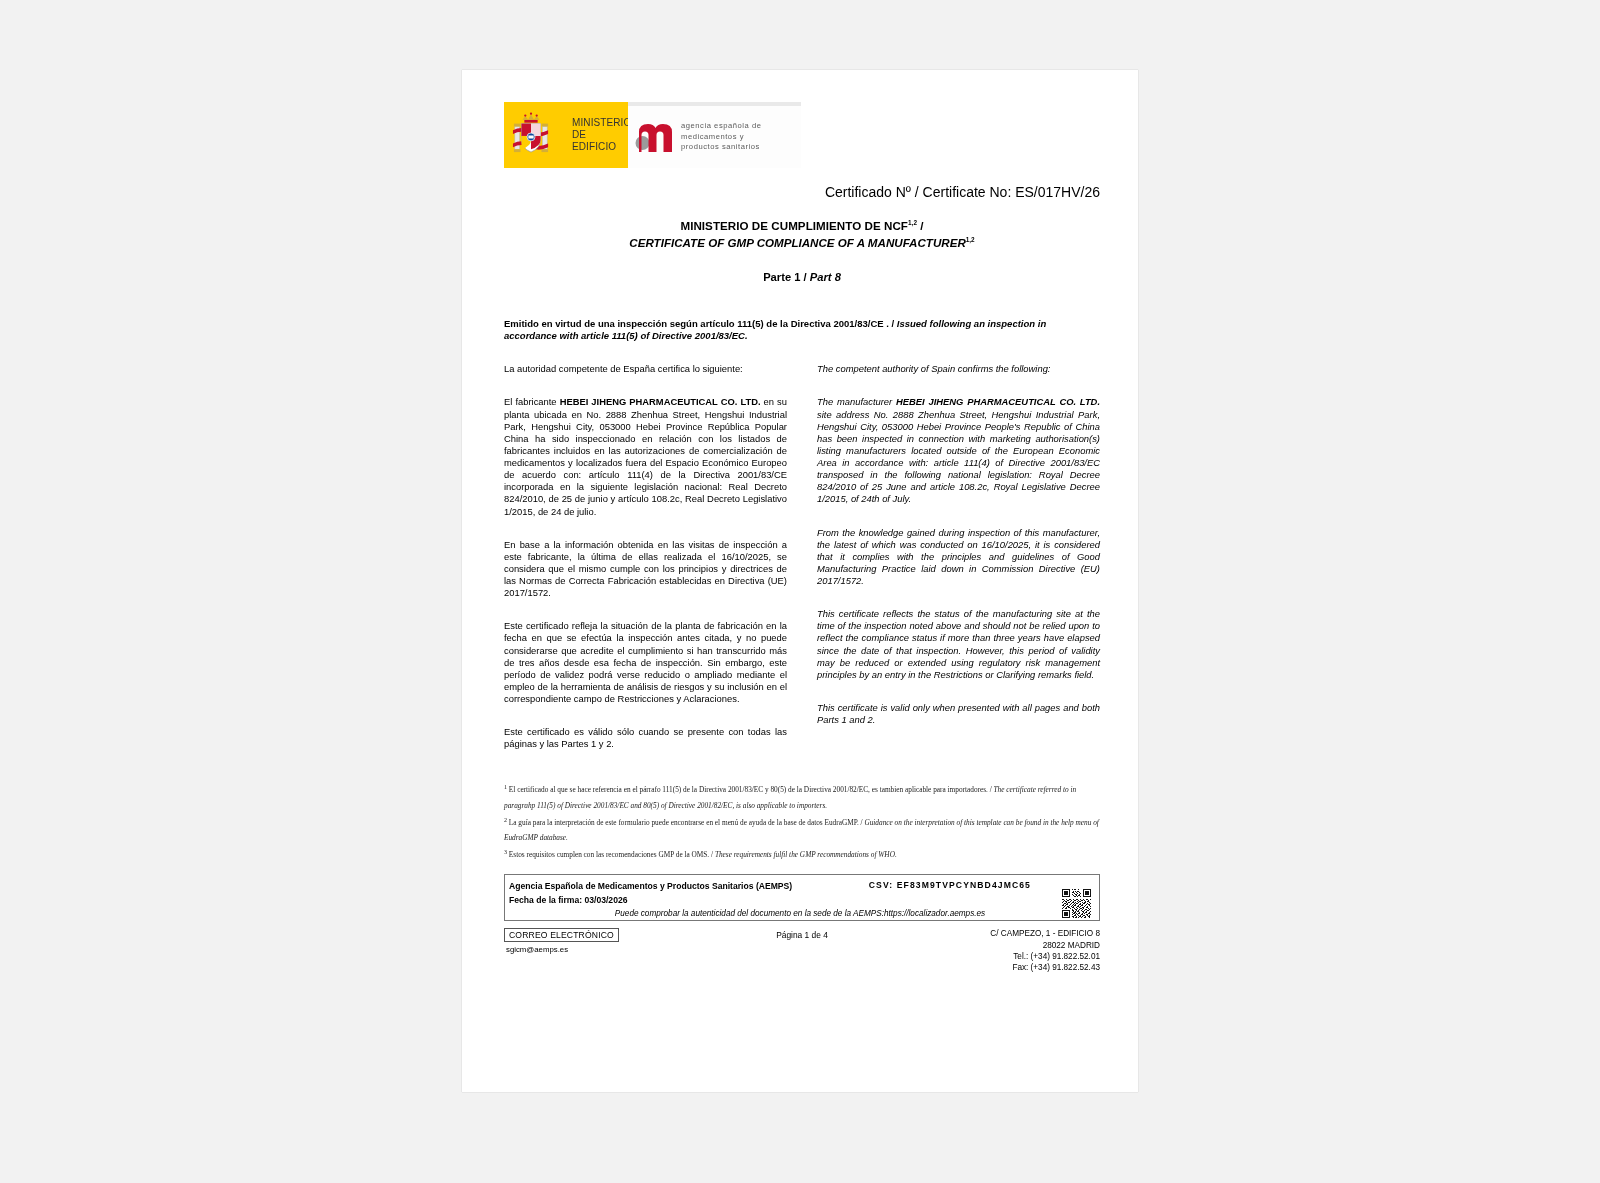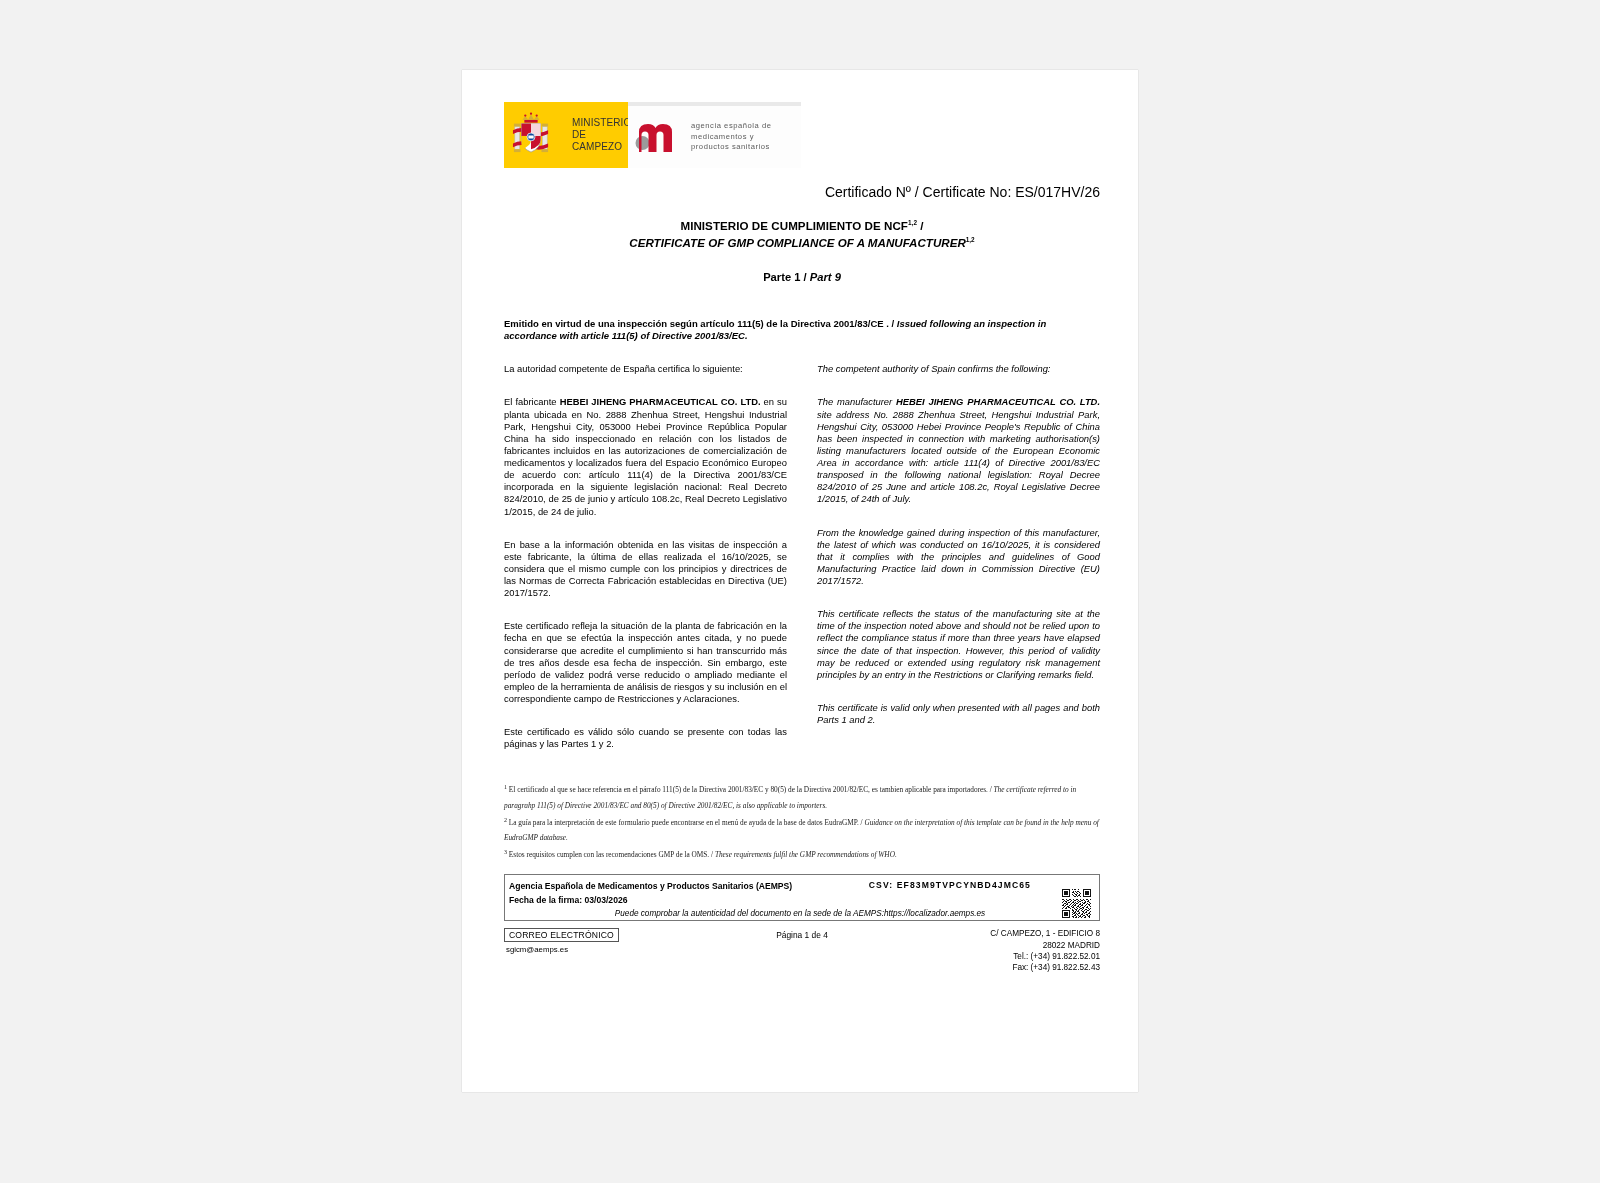--- a/index.html
+++ b/index.html
@@ -37,21 +37,21 @@
   }
   .coa { width: 38px; height: 48px; flex: 0 0 auto; }
   .min-text {
     font-size: 10px; font-weight: normal; color: #333; line-height: 1.18;
     letter-spacing: .1px; margin-left: 22px;
   }
   .logo-right {
     background: #fdfdfd;
     border-top: 4px solid #e9e9e9;
     flex: 1;
-    display: flex; align-items: center; padding-left: 6px; gap: 10px;
+    display: flex; align-items: center; padding-left: 6px;
   }
   .aemps-mark { position: relative; width: 42px; height: 34px; flex: 0 0 auto; }
   .aemps-text {
     font-size: 7.6px; color: #5b5b5b; line-height: 1.42;
     letter-spacing: .55px; margin-left: 5px; white-space: nowrap;
   }
 
   
   .cert-no {
     text-align: right; font-size: 14px; color: #000;
@@ -164,21 +164,21 @@
             <path d="M10 13 h20 v17 q0 9 -10 13 q-10 -4 -10 -13 z" fill="#ffffff" stroke="#999" stroke-width=".7"></path>
             <path d="M10 13 h10 v13 h-10 z" fill="#C8102E"></path>
             <path d="M20 13 h10 v13 h-10 z" fill="#f6d6de"></path>
             <path d="M10 26 h10 v4 q0 7 -10 10 z" fill="#FFCC00"></path>
             <path d="M20 26 h10 v4 q0 7 -10 10 z" fill="#C8102E"></path>
             <circle cx="20" cy="27" r="4.2" fill="#1049a0" stroke="#fff" stroke-width=".8"></circle>
             <path d="M17.2 25.5 h5.6 v3.2 h-5.6 z" fill="#fff"></path>
           </svg>
           <div class="min-text">
             <div>MINISTERIO</div>
-            <div>DE CAMPEZO</div>
+            <div>DE EDIFICIO</div>
           </div>
         </div>
         <div class="logo-right">
           <svg class="aemps-mark" viewBox="0 0 42 34">
             <circle cx="8.5" cy="23" r="7" fill="#9b9b9b"></circle>
             <path d="M5 12 q0 -8 9 -8 q5.5 0 7.5 4 q2 -4 7.5 -4 q9 0 9 8 v20 h-8.5 v-17 q0 -3.5 -3.5 -3.5 q-3.5 0 -3.5 3.5 v17 h-8 v-17 q0 -3.5 -3.5 -3.5 q-3.5 0 -3.5 3.5 v17 h-2.5 z" fill="#C8102E"></path>
           </svg>
           <div class="aemps-text">
             <div>agencia española de</div>
             <div>medicamentos y</div>
@@ -187,21 +187,21 @@
         </div>
       </div>
 
       <div class="cert-no">Certificado Nº / Certificate No: ES/017HV/26</div>
 
       <div class="title-block">
         <div class="title-es"><span>MINISTERIO DE CUMPLIMIENTO DE NCF</span><sup>1,2</sup><span> /</span></div>
         <div class="title-en"><span>CERTIFICATE OF GMP COMPLIANCE OF A MANUFACTURER</span><sup>1,2</sup></div>
       </div>
 
-      <div class="part"><span>Parte 1 / </span><i>Part 9</i></div>
+      <div class="part"><span>Parte 1 / </span><i>Part 8</i></div>
 
       <div class="issued"><span>Emitido en virtud de una inspección según artículo 111(5) de la Directiva 2001/83/CE . / </span><i>Issued following an inspection in accordance with article 111(5) of Directive 2001/83/EC.</i></div>
 
       <div class="cols">
 
         <div class="col es">
           <p>La autoridad competente de España certifica lo siguiente:</p>
           <p><span>El fabricante </span><b>HEBEI JIHENG PHARMACEUTICAL CO. LTD.</b><span> en su planta ubicada en No. 2888 Zhenhua Street, Hengshui Industrial Park, Hengshui City, 053000 Hebei Province República Popular China ha sido inspeccionado en relación con los listados de fabricantes incluidos en las autorizaciones de comercialización de medicamentos y localizados fuera del Espacio Económico Europeo de acuerdo con: artículo 111(4) de la Directiva 2001/83/CE incorporada en la siguiente legislación nacional: Real Decreto 824/2010, de 25 de junio y artículo 108.2c, Real Decreto Legislativo 1/2015, de 24 de julio.</span></p>
           <p>En base a la información obtenida en las visitas de inspección a este fabricante, la última de ellas realizada el 16/10/2025, se considera que el mismo cumple con los principios y directrices de las Normas de Correcta Fabricación establecidas en Directiva (UE) 2017/1572.</p>
           <p>Este certificado refleja la situación de la planta de fabricación en la fecha en que se efectúa la inspección antes citada, y no puede considerarse que acredite el cumplimiento si han transcurrido más de tres años desde esa fecha de inspección. Sin embargo, este período de validez podrá verse reducido o ampliado mediante el empleo de la herramienta de análisis de riesgos y su inclusión en el correspondiente campo de Restricciones y Aclaraciones.</p>

